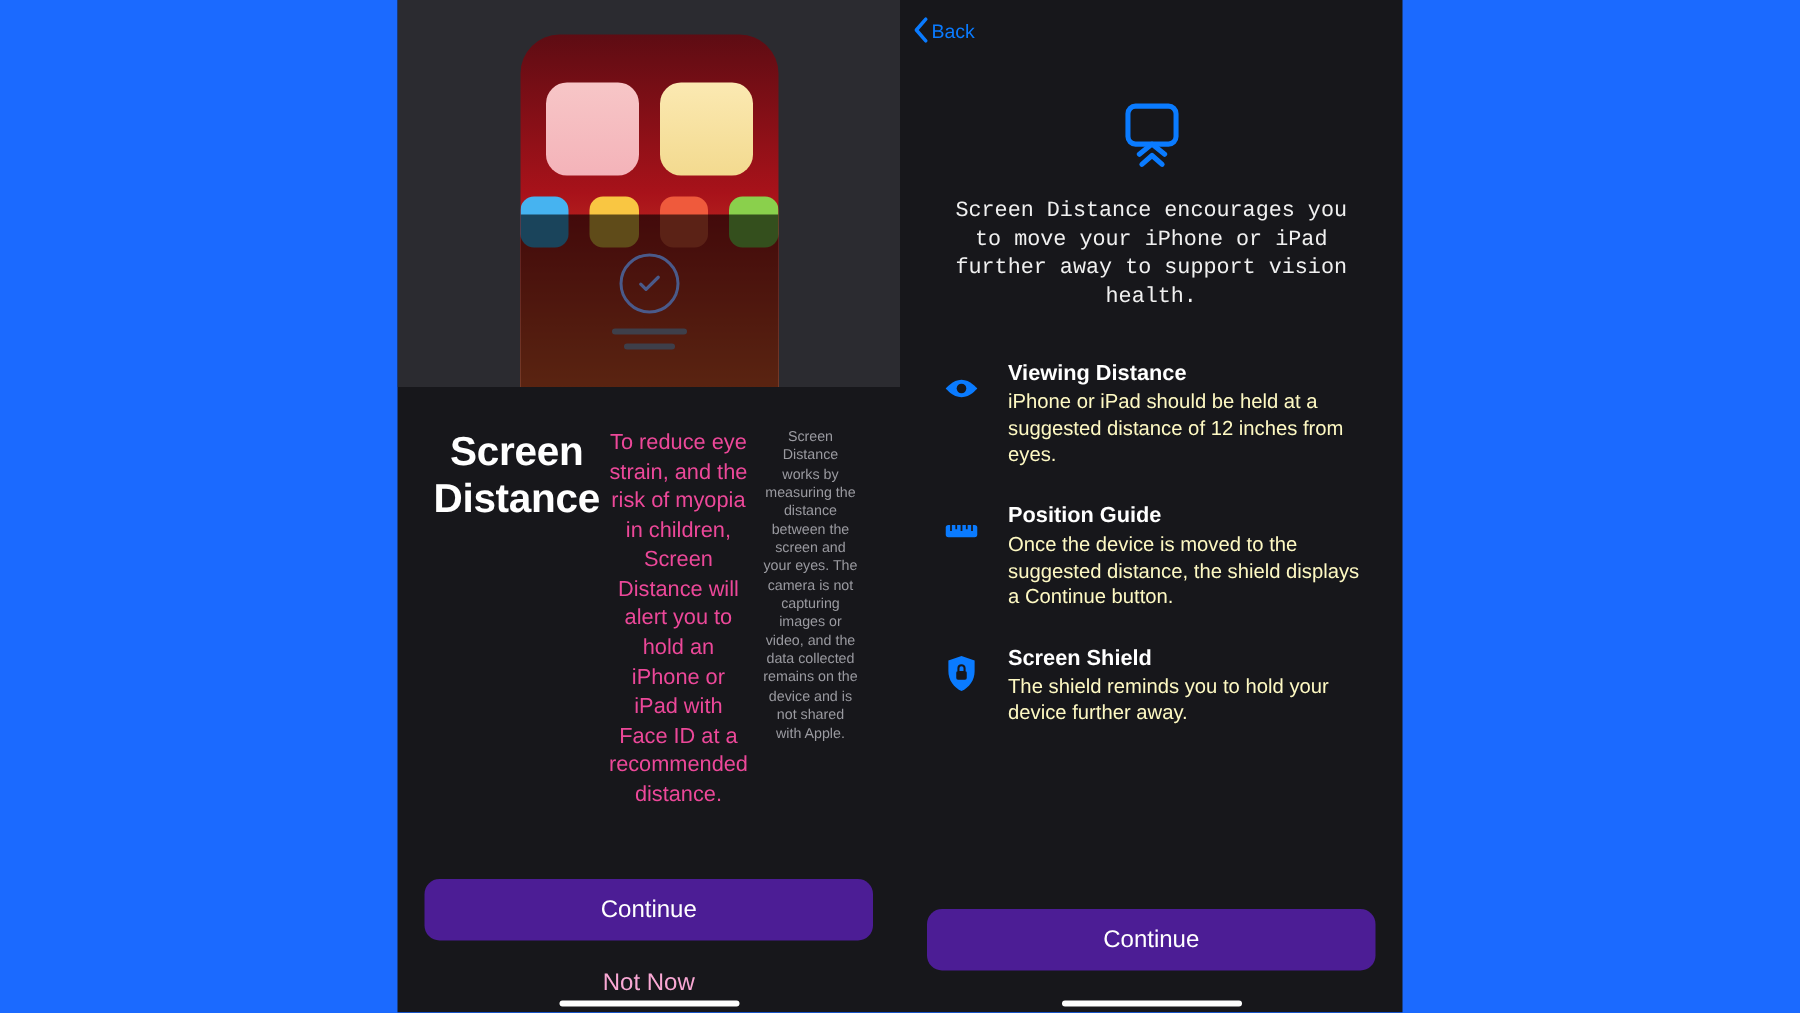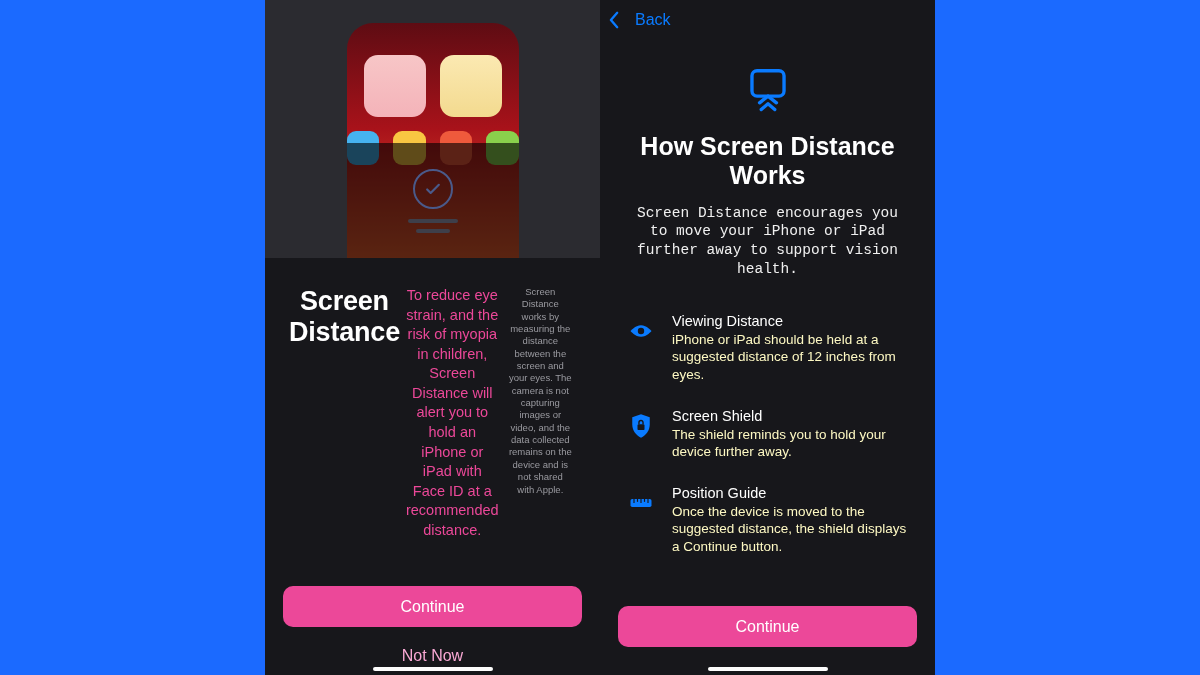--- a/index.html
+++ b/index.html
@@ -66,49 +66,49 @@
 
   .left-body { padding: 28px 24px 0; text-align:center; flex:1; display:flex; }
   h1.title-lg { font-size:27px; font-weight:700; letter-spacing:-0.2px; margin-bottom:14px;}
   p.desc { font-size:14.5px; line-height:1.35; color:#ec4899; padding:0 6px;}
   .spacer{flex:1;}
   p.fine { font-size:9.5px; line-height:1.3; color:#9a9aa0; padding:0 4px; margin-bottom:14px;}
 
   .btn {
     display:block; width:calc(100% - 36px); margin:0 auto 14px;
     height:41px; border:none; border-radius:10px;
-    background:#ec4899; color:#fff; font-size:16px; font-weight:500;
+    background:#4c1d95; color:#fff; font-size:16px; font-weight:500;
     cursor:pointer;
   }
   .link-btn {
     display:block; width:100%; text-align:center; background:none; border:none;
     color:#f9a8d4; font-size:16px; font-weight:500; cursor:pointer; padding:6px 0 10px;
   }
 
   .home-indicator{
     position:absolute; bottom:4px; left:50%; transform:translateX(-50%);
     width:120px; height:4.5px; border-radius:3px; background:#fdfdfd;
   }
 
   
   .nav-bar{ height:40px; display:flex; align-items:center; padding:0 8px;}
-  .back-btn{ background:none; border:none; color:#0a7bff; font-size:16px; display:flex; align-items:center; gap:14px; cursor:pointer;}
+  .back-btn{ background:none; border:none; color:#0a7bff; font-size:13px; display:flex; align-items:center; gap:0; cursor:pointer;}
   .back-btn svg{width:13px; height:18px;}
 
   .right-body{ padding: 18px 22px 0; text-align:center; display:flex; flex-direction:column; flex:1;}
   .hero-icon{ margin:6px auto 14px; width:54px; height:54px; display:flex; align-items:center; justify-content:center;}
   .hero-icon svg{width:54px;height:54px;}
 
   h1.title-md{ font-size:25px; font-weight:700; line-height:1.15; margin-bottom:14px;}
   p.subdesc{ font-size:14.5px; line-height:1.3; color:#f0f0f0; padding:0 8px; margin-bottom:34px;font-family:Liberation Mono, monospace;}
 
   .feature-row{ display:flex; gap:14px; text-align:left; margin-bottom:24px; padding:0 2px;}
   .feature-icon{ width:34px; flex:0 0 34px; display:flex; align-items:flex-start; justify-content:center; padding-top:4px;}
   .feature-icon svg{ width:28px; height:28px; }
-  .feature-text h3{ font-size:14.5px; font-weight:400; margin-bottom:2px;}
+  .feature-text h3{ font-size:14.5px; font-weight:700; margin-bottom:2px;}
   .feature-text p{ font-size:13.5px; line-height:1.3; color:#fef9c3;}
 
   .right-body .spacer{flex:1;}
   .phone-right .btn{ margin-bottom:28px;}
 </style>
 </head>
 <body>
 
 <div class="phones-wrap">
 
@@ -163,47 +163,32 @@
     </div>
 
     <div class="right-body">
       <div class="hero-icon">
         <svg viewBox="0 0 64 64">
           <rect x="13" y="8" width="38" height="30" rx="6" fill="none" stroke="#0a7bff" stroke-width="4"></rect>
           <path d="M22 46 L32 38 L42 46" fill="none" stroke="#0a7bff" stroke-width="4" stroke-linecap="round" stroke-linejoin="round"></path>
           <path d="M24 54 L32 47 L40 54" fill="none" stroke="#0a7bff" stroke-width="4" stroke-linecap="round" stroke-linejoin="round"></path>
         </svg>
       </div>
-      <h1 class="title-md">How Screen Distance Works</h1>
       <p class="subdesc">Screen Distance encourages you to move your iPhone or iPad further away to support vision health.</p>
 
       <div class="feature-row">
         <div class="feature-icon">
           <svg viewBox="0 0 48 48">
               <path fill="#0a7bff" d="M24 14c-10 0-18 10-18 10s8 10 18 10 18-10 18-10-8-10-18-10z"></path>
               <circle cx="24" cy="24" r="5.5" fill="#17171b"></circle>
             </svg>
         </div>
         <div class="feature-text">
           <h3>Viewing Distance</h3>
           <p>iPhone or iPad should be held at a suggested distance of 12 inches from eyes.</p>
-        </div>
-      </div>
-
-      <div class="feature-row">
-        <div class="feature-icon">
-          <svg viewBox="0 0 48 48">
-              <path fill="#0a7bff" d="M24 4l15 5v12c0 11-6.5 19-15 23C15.5 40 9 32 9 21V9l15-5z"></path>
-              <rect x="18" y="21" width="12" height="10" rx="2" fill="#17171b"></rect>
-              <path d="M20.5 21v-3a3.5 3.5 0 017 0v3" fill="none" stroke="#17171b" stroke-width="2.4"></path>
-            </svg>
-        </div>
-        <div class="feature-text">
-          <h3>Screen Shield</h3>
-          <p>The shield reminds you to hold your device further away.</p>
         </div>
       </div>
 
       <div class="feature-row">
         <div class="feature-icon">
           <svg viewBox="0 0 48 48">
               <rect x="6" y="17" width="36" height="14" rx="3" fill="#0a7bff"></rect>
               <g stroke="#17171b" stroke-width="2">
                 <line x1="12" y1="17" x2="12" y2="24"></line>
                 <line x1="18" y1="17" x2="18" y2="22"></line>
@@ -212,20 +197,34 @@
                 <line x1="36" y1="17" x2="36" y2="24"></line>
               </g>
             </svg>
         </div>
         <div class="feature-text">
           <h3>Position Guide</h3>
           <p>Once the device is moved to the suggested distance, the shield displays a Continue button.</p>
         </div>
       </div>
 
+      <div class="feature-row">
+        <div class="feature-icon">
+          <svg viewBox="0 0 48 48">
+              <path fill="#0a7bff" d="M24 4l15 5v12c0 11-6.5 19-15 23C15.5 40 9 32 9 21V9l15-5z"></path>
+              <rect x="18" y="21" width="12" height="10" rx="2" fill="#17171b"></rect>
+              <path d="M20.5 21v-3a3.5 3.5 0 017 0v3" fill="none" stroke="#17171b" stroke-width="2.4"></path>
+            </svg>
+        </div>
+        <div class="feature-text">
+          <h3>Screen Shield</h3>
+          <p>The shield reminds you to hold your device further away.</p>
+        </div>
+      </div>
+
       <div class="spacer"></div>
     </div>
 
     <button class="btn">Continue</button>
     <div class="home-indicator"></div>
   </div>
 
 </div>
 
 </body></html>

